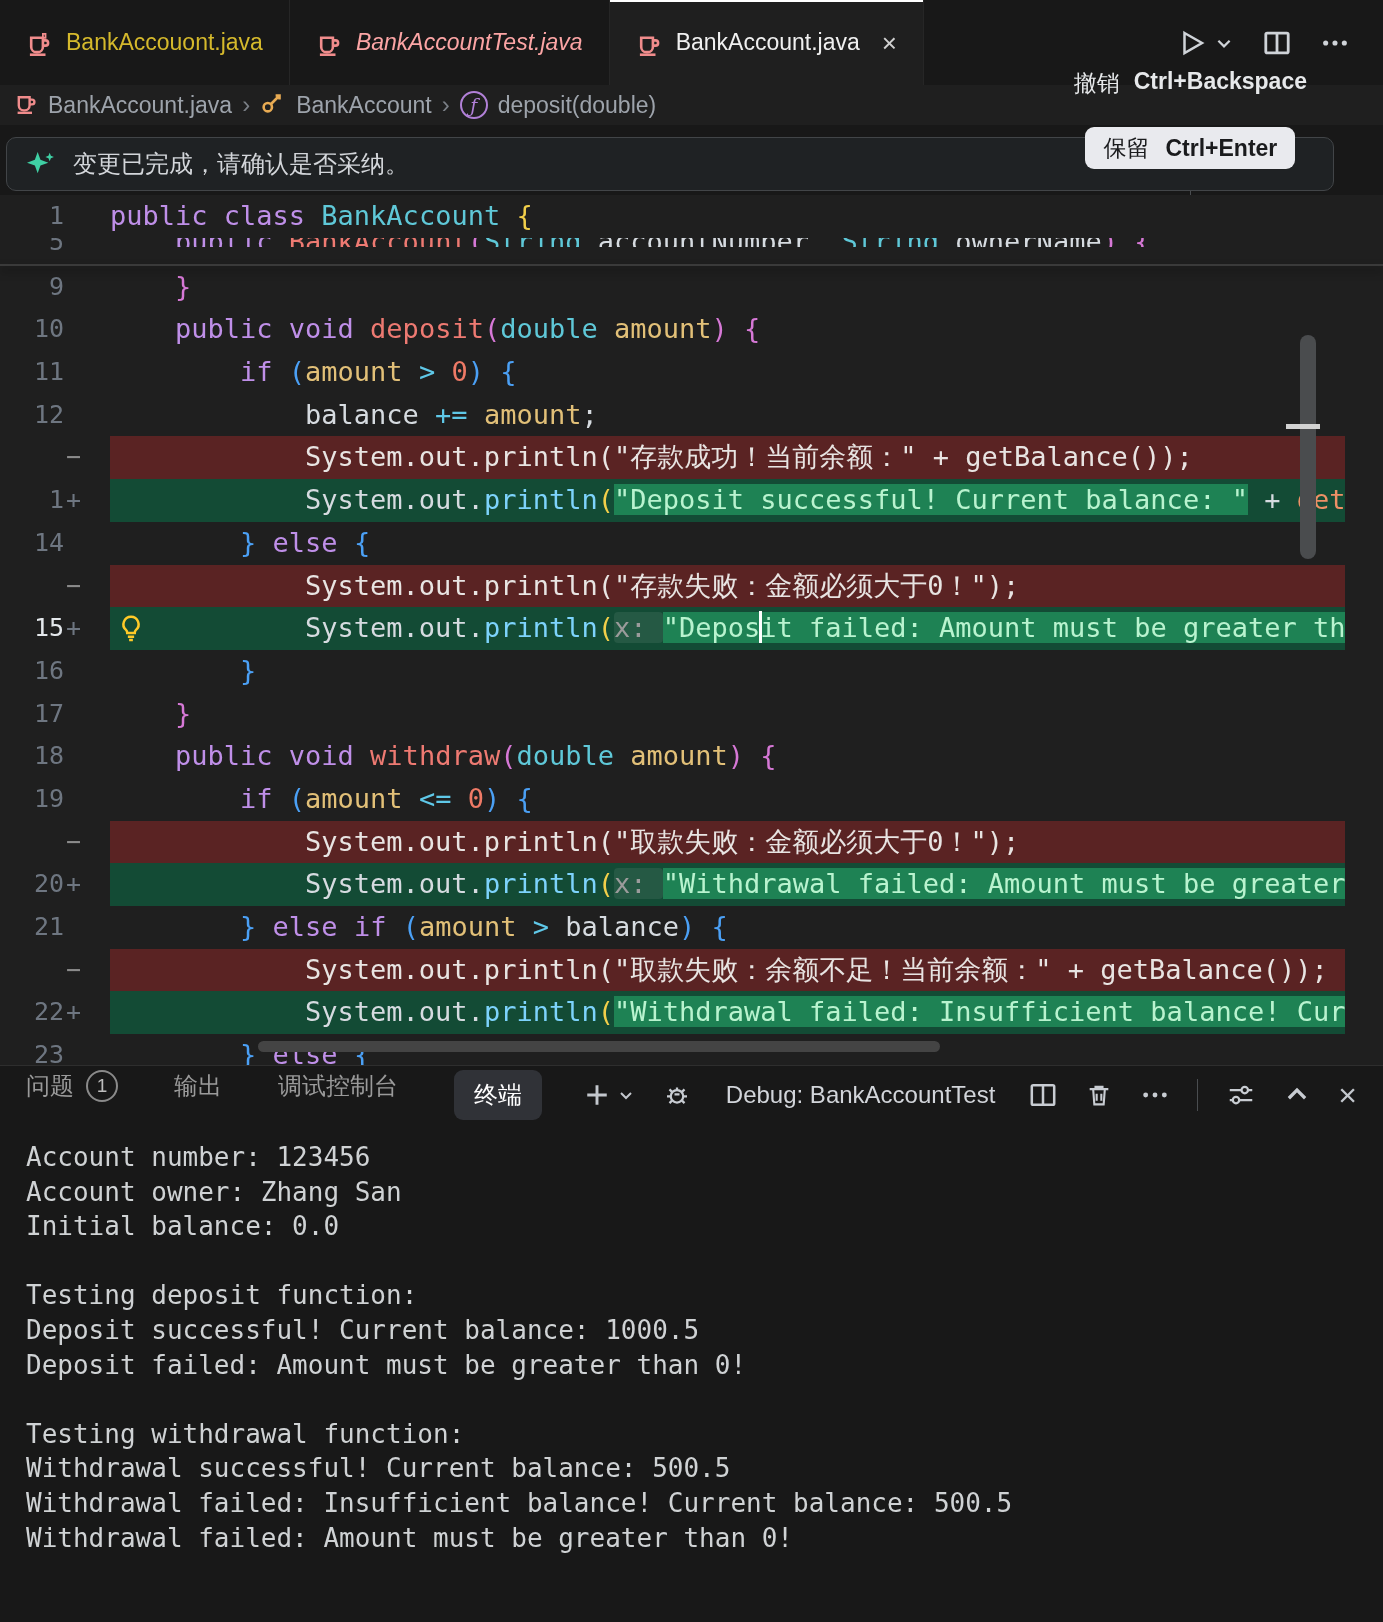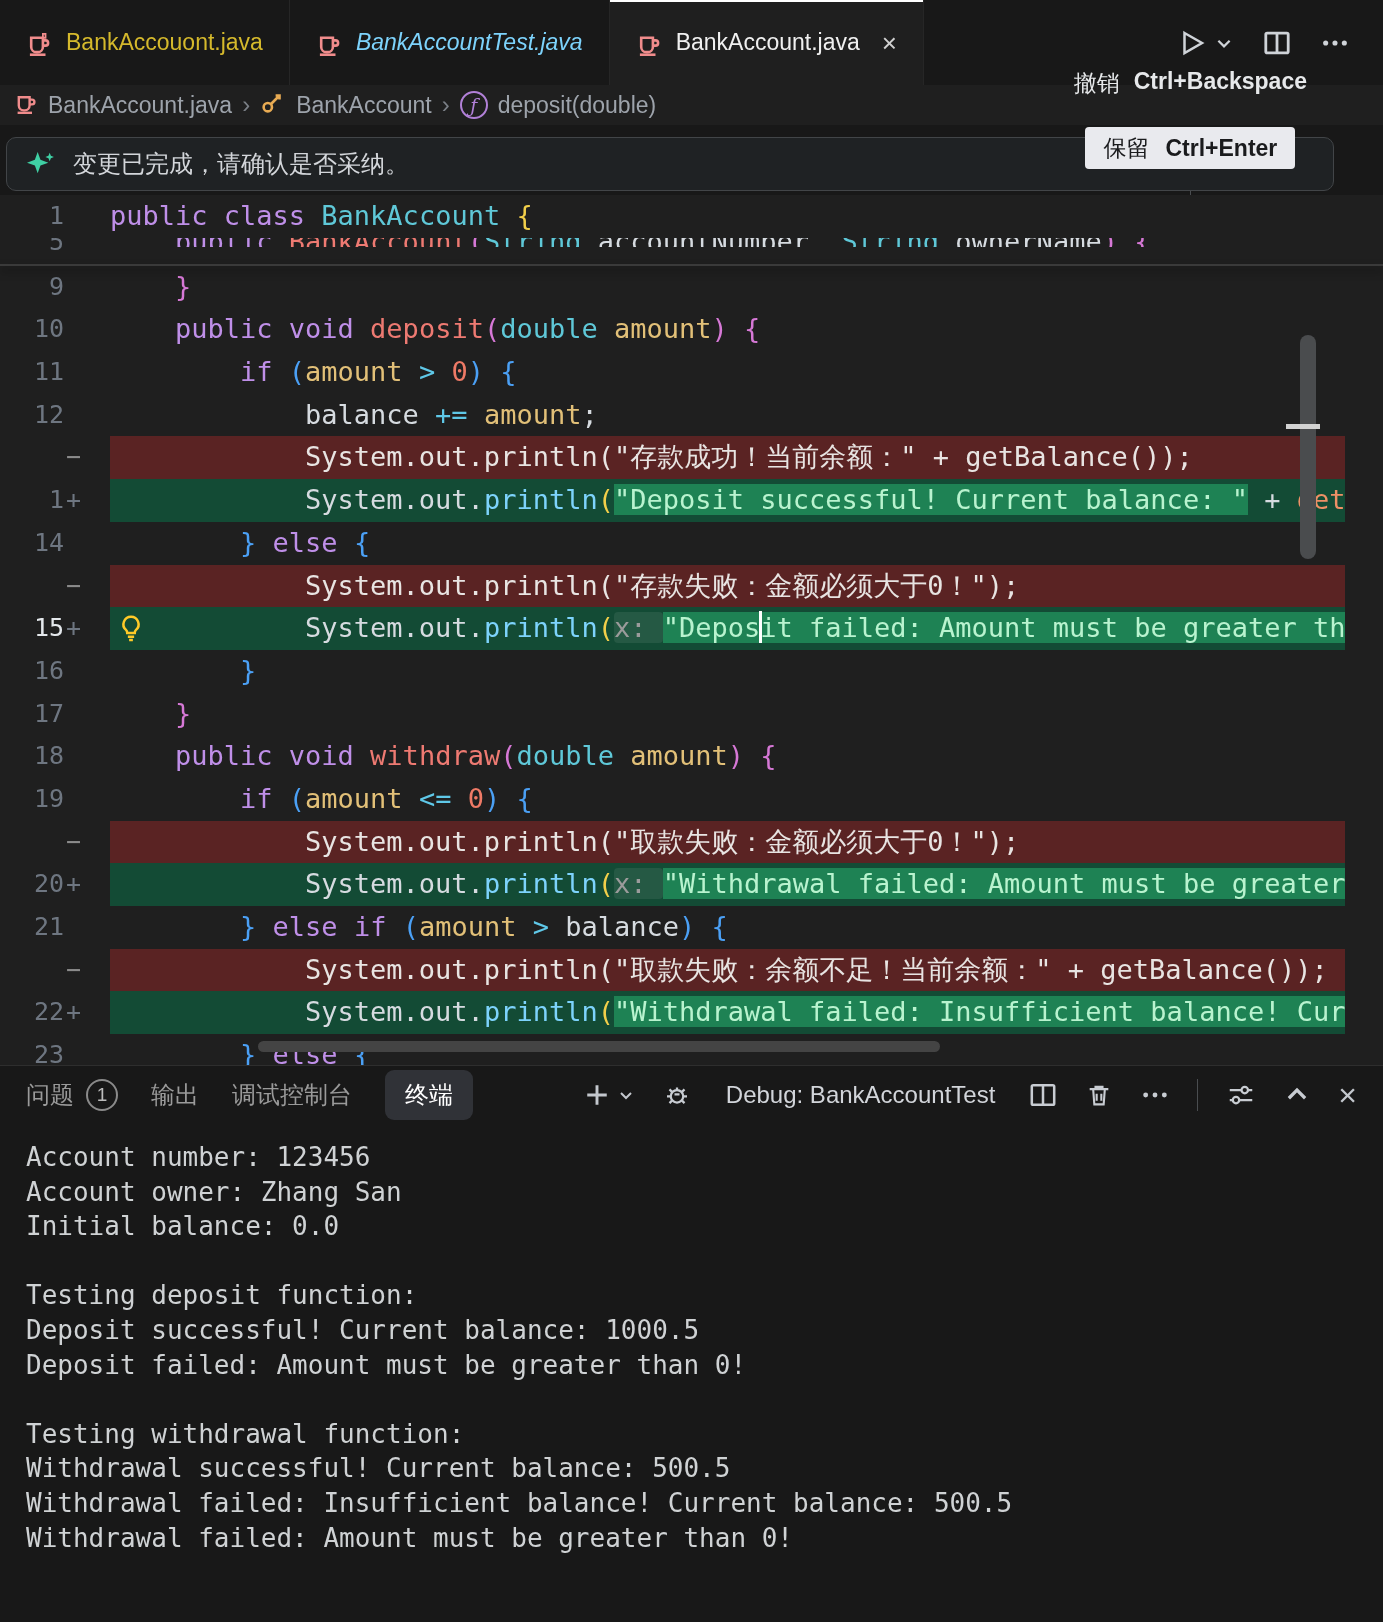--- a/index.html
+++ b/index.html
@@ -5,21 +5,21 @@
   * { box-sizing: border-box; margin: 0; padding: 0; }
   html,body { width:1383px; height:1622px; background:#181818; overflow:hidden;
               font-family:"Liberation Sans", sans-serif; color:#d4d4d4; }
 
   
   .tabbar { display:flex; height:85px; background:#181818; align-items:stretch; }
   .tab { display:flex; align-items:center; gap:14px; padding:4px 26px;
          border-right:1px solid #262626; font-size:23px; color:#9d9d9d; position:relative; }
   .tab .ficon { display:flex; }
   .tab.modified { color:#d5b92c; }
-  .tab.preview  { font-style:italic; color:#7dd3fc; }
+  .tab.preview  { font-style:italic; color:#fca5a5; }
   .tab.active   { background:#1f1f1f; color:#f0f0f0; }
   .tab.active::before { content:""; position:absolute; top:0; left:0; right:0; height:2px; background:#ffffff; }
   .tab .close { font-size:26px; color:#d0d0d0; margin-left:8px; line-height:1; }
   .editor-actions { margin-left:auto; display:flex; align-items:center; gap:30px; padding:0 34px; }
   .icon-btn { display:flex; align-items:center; }
 
   
   .breadcrumb { height:40px; background:#1f1f1f; display:flex; align-items:center;
                 gap:10px; padding:0 14px; font-size:23px; color:#9da3ab; }
   .breadcrumb .sep { color:#7a7f86; font-size:24px; }
@@ -27,21 +27,21 @@
                  color:#b180d7; font-size:19px; display:flex; align-items:center; justify-content:center;
                  font-family:"DejaVu Serif", serif; font-style:italic; }
 
   
   .inline-chat { height:54px; margin:12px 49px 4px 6px; background:#1f2224; border:1px solid #424548;
                  border-radius:10px; display:flex; align-items:center; padding:0 18px; gap:16px; }
   .inline-chat .msg { font-size:24px; color:#d3d6da; flex:1; }
   .chat-actions { display:flex; align-items:center; gap:22px;flex-direction:column; }
   .undo-btn { display:flex; gap:14px; font-size:23px; color:#e6e8ea; padding:6px 8px; border-radius:6px; }
   .kbd { font-weight:bold; }
-  .keep-btn { background:#e9eaee; color:#1a1b1d; border-radius:4px; height:42px;
+  .keep-btn { background:#e9eaee; color:#1a1b1d; border-radius:9px; height:42px;
               display:flex; align-items:center; gap:16px; padding:0 18px; font-size:23px; }
   .vdiv { width:1px; height:32px; background:#4a4d50; }
   .nav { display:flex; align-items:center; gap:16px; font-size:18px; color:#d4d7da; }
 
   
   .editor { position:relative; background:#1f1f1f; height:870px; overflow:hidden;
             font-family:"DejaVu Sans Mono", monospace; font-size:27px; }
   .code-row { display:flex; height:42.7px; line-height:42.7px; }
   .gutter { width:110px; flex:none; display:flex; color:#6e7681; font-size:25px; }
   .lnum { width:64px; text-align:right; }
@@ -76,21 +76,21 @@
 
   .vthumb  { position:absolute; left:1300px; top:140px; width:16px; height:224px;
              background:#4a4c4e; border-radius:9px; }
   .vmarker { position:absolute; left:1286px; top:229px; width:34px; height:5px; background:#d2d2d2; }
   .hthumb  { position:absolute; left:258px; bottom:13px; width:682px; height:11px;
              background:#444444; border-radius:6px; }
 
   
   .panel { border-top:1px solid #2e2e2e; background:#181818; height:556px; }
   .panel-bar { height:58px; display:flex; align-items:center; padding:0 26px; }
-  .ptabs { display:flex; align-items:center; gap:33px; font-size:24px; color:#9a9a9a; }
+  .ptabs { display:flex; align-items:flex-start; gap:56px; font-size:24px; color:#9a9a9a; }
   .ptab { display:flex; align-items:center; gap:12px; }
   .ptab.active { background:#303237; color:#ffffff; padding:9px 20px; border-radius:9px; }
   .badge { width:32px; height:32px; border:2px solid #8a8a8a; border-radius:50%; font-size:19px;
            display:flex; align-items:center; justify-content:center; color:#bdbdbd; }
   .panel-actions { margin-left:auto; display:flex; align-items:center; gap:28px; color:#c3c7cd; }
   .debug-label { font-size:24px; color:#d2d5da; margin:0 6px; }
   .panel-close { font-size:32px; line-height:1; color:#c3c7cd; }
 
   .terminal { padding:16px 0 0 26px; font-family:"DejaVu Sans Mono", monospace;
               font-size:26px; line-height:34.6px; color:#cfd2d4; }

